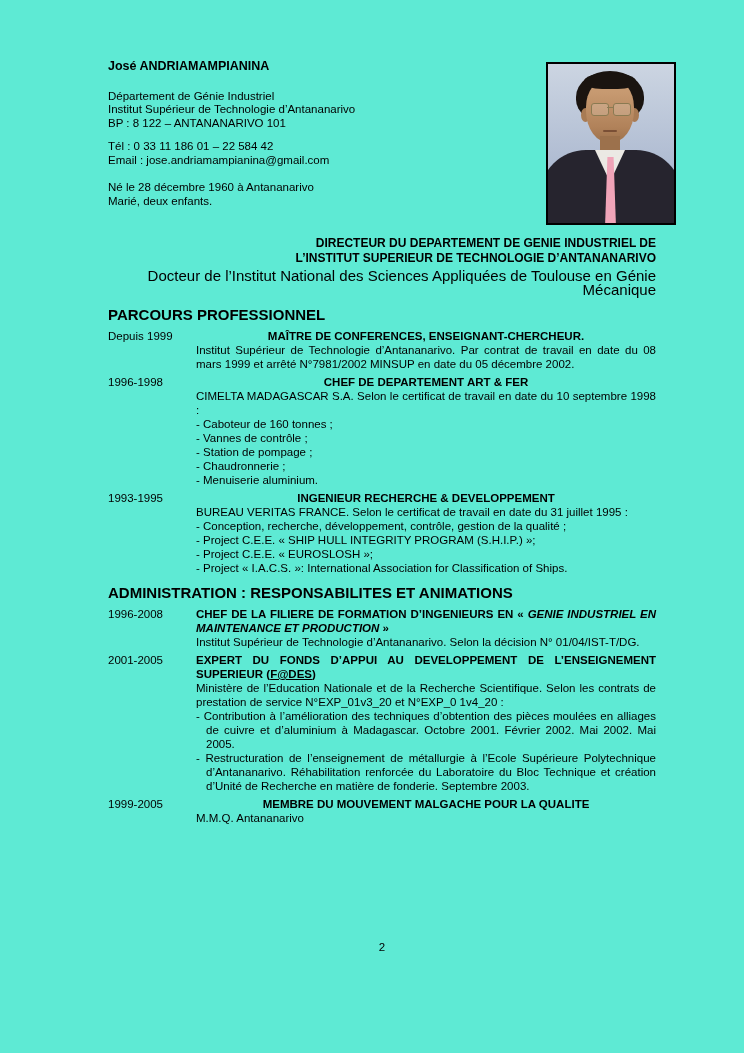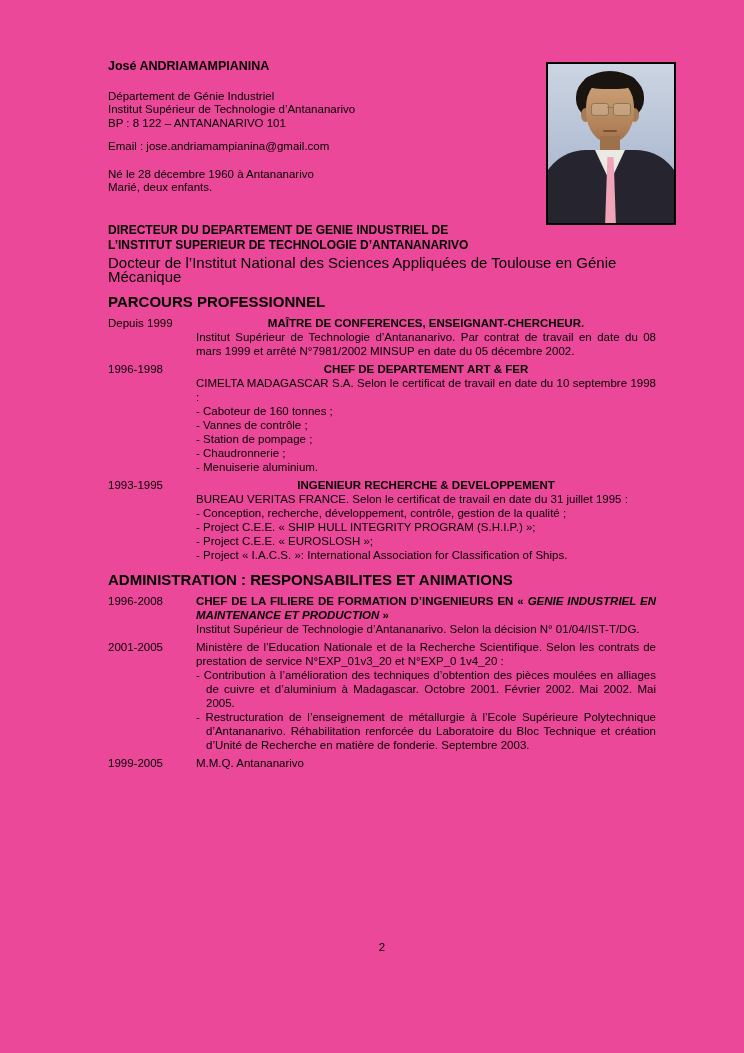--- a/index.html
+++ b/index.html
@@ -1,34 +1,34 @@
 <!DOCTYPE html>
 <html><head>
 <meta charset="utf-8">
 <style>
   html,body{margin:0;padding:0;background:#888;}
   .page{
     position:relative;
     width:744px;height:1053px;
-    background:#ec4899;
+    background:#5eead4;
     font-family:"Liberation Sans","DejaVu Sans",sans-serif;
     color:#000;
     font-size:11.5px;
     line-height:13.5px;
     overflow:hidden;
     margin:0 auto;
   }
   .content{position:absolute;left:108px;top:60px;width:548px;}
 
   .name{font-weight:bold;font-size:12.5px;margin-bottom:16px;}
   .hblock{margin-bottom:10px;}
   .hblock.last{margin-bottom:16px;}
   .contact{margin-bottom:14px;}
 
-  .title-block{text-align:left;margin-top:28px;}
+  .title-block{text-align:right;margin-top:28px;}
   .tb-bold{font-weight:bold;font-size:12px;line-height:15px;}
   .tb-sub{font-size:15px;line-height:14px;margin-top:3px;}
 
   .section-heading{
     font-weight:bold;font-size:15px;line-height:17px;
     margin-top:9px;margin-bottom:6px;
   }
 
   .entry{display:flex;margin-bottom:4px;}
   .period{width:88px;flex:none;line-height:14px;}
@@ -88,20 +88,21 @@
 
     <div class="name">José ANDRIAMAMPIANINA</div>
 
     <div class="hblock">
       <div>Département de Génie Industriel</div>
       <div>Institut Supérieur de Technologie d’Antananarivo</div>
       <div>BP : 8 122 – ANTANANARIVO 101</div>
     </div>
 
     <div class="hblock contact">
+      <div>Tél : 0 33 11 186 01 – 22 584 42</div>
       <div>Email : jose.andriamampianina@gmail.com</div>
     </div>
 
     <div class="hblock last">
       <div>Né le 28 décembre 1960 à Antananarivo</div>
       <div>Marié, deux enfants.</div>
     </div>
 
     <div class="title-block">
       <div class="tb-bold">DIRECTEUR DU DEPARTEMENT DE GENIE INDUSTRIEL DE</div>
@@ -151,29 +152,31 @@
       <div class="period">1996-2008</div>
       <div class="details">
         <div class="etitle just"><span>CHEF DE LA FILIERE DE FORMATION D’INGENIEURS EN « </span><span class="ital">GENIE INDUSTRIEL EN MAINTENANCE ET PRODUCTION</span><span> »</span></div>
         <div class="just">Institut Supérieur de Technologie d’Antananarivo. Selon la décision N° 01/04/IST-T/DG.</div>
       </div>
     </div>
 
     <div class="entry">
       <div class="period">2001-2005</div>
       <div class="details">
+        <div class="etitle just"><span>EXPERT DU FONDS D’APPUI AU DEVELOPPEMENT DE L’ENSEIGNEMENT SUPERIEUR (</span><span class="und">F@DES</span><span>)</span></div>
         <div class="just">Ministère de l’Education Nationale et de la Recherche Scientifique. Selon les contrats de prestation de service N°EXP_01v3_20 et N°EXP_0 1v4_20 :</div>
         <div class="hang just">- Contribution à l’amélioration des techniques d’obtention des pièces moulées en alliages de cuivre et d’aluminium à Madagascar. Octobre 2001. Février 2002. Mai 2002. Mai 2005.</div>
         <div class="hang just">- Restructuration de l’enseignement de métallurgie à l’Ecole Supérieure Polytechnique d’Antananarivo. Réhabilitation renforcée du Laboratoire du Bloc Technique et création d’Unité de Recherche en matière de fonderie. Septembre 2003.</div>
       </div>
     </div>
 
     <div class="entry">
       <div class="period">1999-2005</div>
       <div class="details">
+        <div class="etitle">MEMBRE DU MOUVEMENT MALGACHE POUR LA QUALITE</div>
         <div>M.M.Q. Antananarivo</div>
       </div>
     </div>
 
   </div>
 
   <div class="page-num">2</div>
 
 </div>
 

